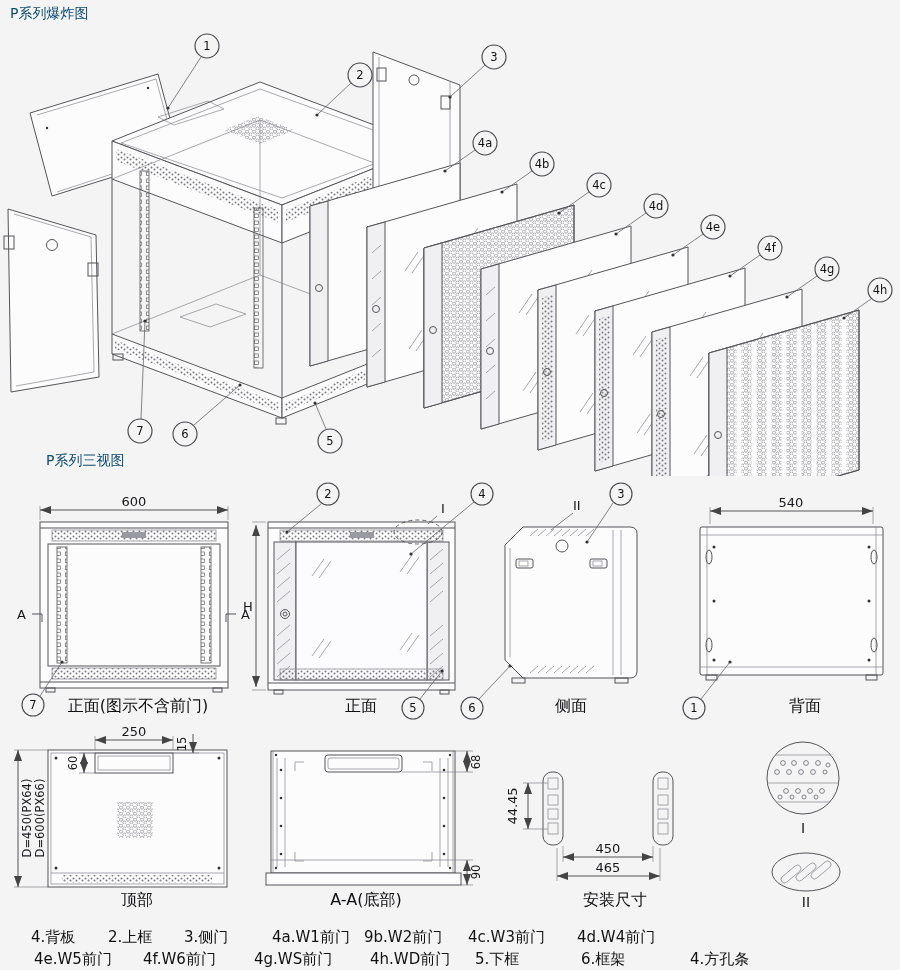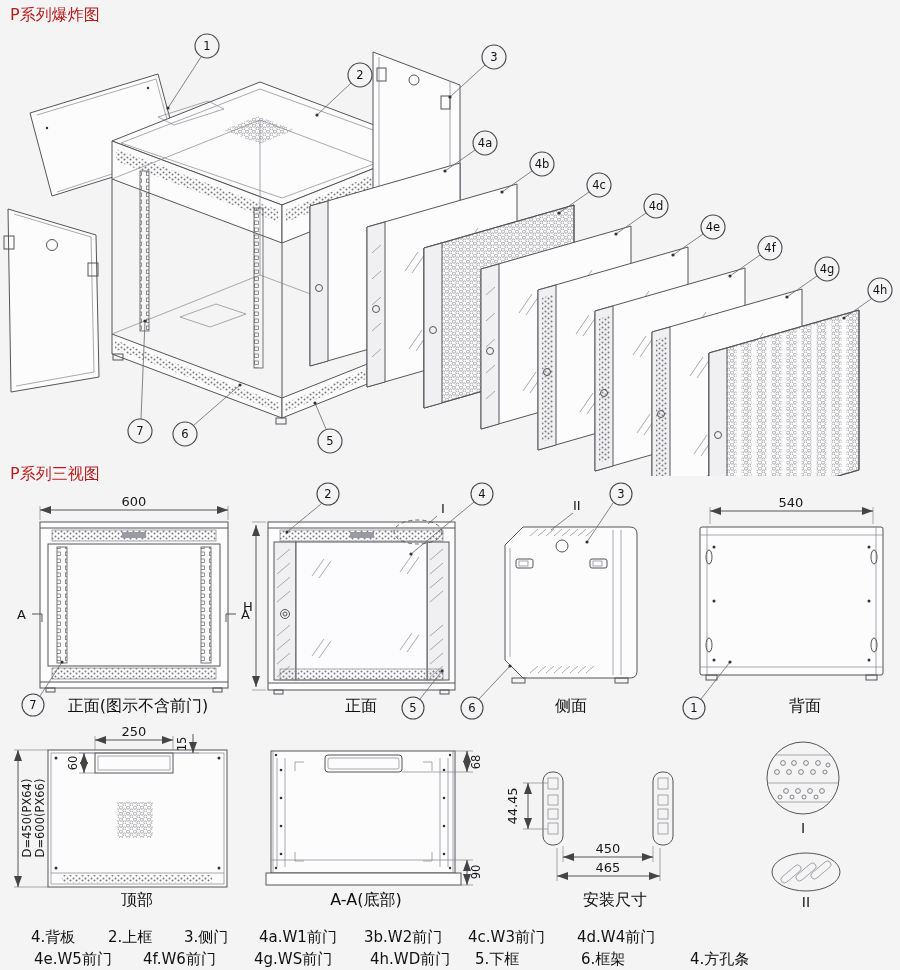--- a/index.html
+++ b/index.html
@@ -1,20 +1,20 @@
 <!DOCTYPE html>
 <html><head>
 <meta charset="utf-8">
 <style>
   html,body{margin:0;padding:0;}
   body{width:900px;height:970px;background:#f4f4f5;position:relative;
        font-family:"DejaVu Sans","Liberation Sans",sans-serif;overflow:hidden;}
-  .sec-title{position:absolute;left:10px;font-size:16px;color:#b91c1c;white-space:nowrap;}
+  .sec-title{position:absolute;left:10px;font-size:14px;color:#0c4a6e;white-space:nowrap;}
   #title-exploded{top:5px;}
-  #title-threeview{top:464px;}
+  #title-threeview{top:452px;margin-left:36px;}
   svg.layer{position:absolute;left:0;}
   #svg-exploded{top:16px;}
   #svg-views{top:480px;}
   #svg-bottom{top:722px;}
   .lg{position:absolute;font-size:15px;color:#111;white-space:nowrap;}
   
   .panel{fill:#fcfcfd;stroke:#55555a;stroke-width:1;}
   .strip{fill:#f0f0f3;stroke:#55555a;stroke-width:1;}
   .glass{fill:#fcfcfe;stroke:#55555a;stroke-width:1;}
   .ln{fill:none;stroke:#55555a;stroke-width:1;}
@@ -489,22 +489,22 @@
       <rect x="-12" y="-3.5" width="24" height="7" rx="3.5" transform="translate(821,148) rotate(-40)"></rect>
     </g>
     <text class="dim" x="806" y="185" text-anchor="middle" style="font-size:14px">II</text>
   </g>
 </svg>
 
 <div>
   <span class="lg" style="left:31px;top:928px">4.背板</span>
   <span class="lg" style="left:108px;top:928px">2.上框</span>
   <span class="lg" style="left:184px;top:928px">3.侧门</span>
-  <span class="lg" style="left:259px;top:928px">4a.W1前门</span>
-  <span class="lg" style="left:364px;top:928px">3b.W2前门</span>
+  <span class="lg" style="left:272px;top:928px">4a.W1前门</span>
+  <span class="lg" style="left:364px;top:928px">9b.W2前门</span>
   <span class="lg" style="left:468px;top:928px">4c.W3前门</span>
   <span class="lg" style="left:577px;top:928px">4d.W4前门</span>
   <span class="lg" style="left:34px;top:950px">4e.W5前门</span>
   <span class="lg" style="left:143px;top:950px">4f.W6前门</span>
   <span class="lg" style="left:254px;top:950px">4g.WS前门</span>
   <span class="lg" style="left:370px;top:950px">4h.WD前门</span>
   <span class="lg" style="left:475px;top:950px">5.下框</span>
   <span class="lg" style="left:581px;top:950px">6.框架</span>
   <span class="lg" style="left:690px;top:950px">4.方孔条</span>
 </div>

